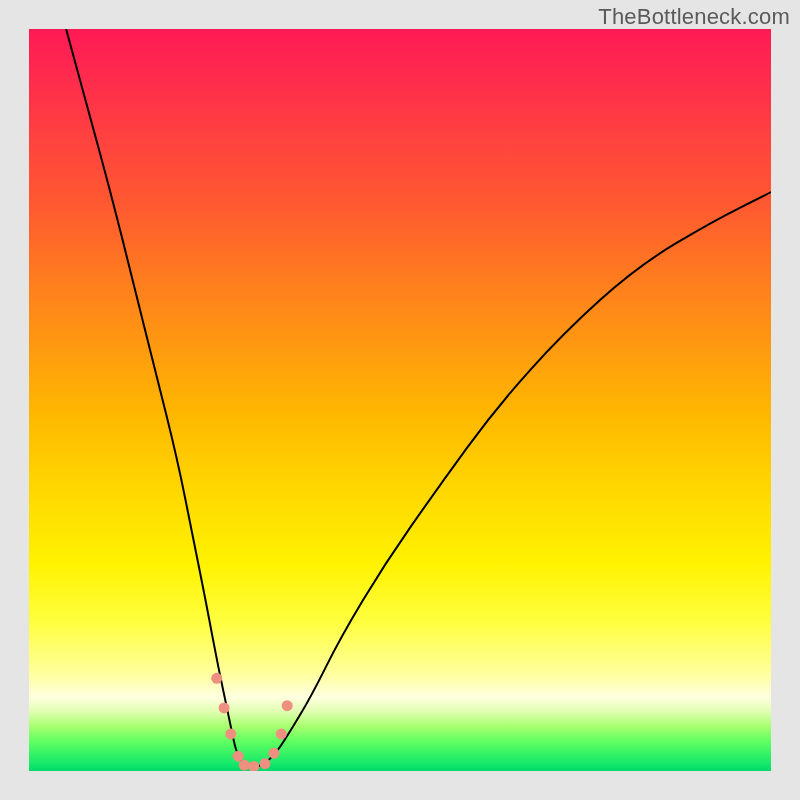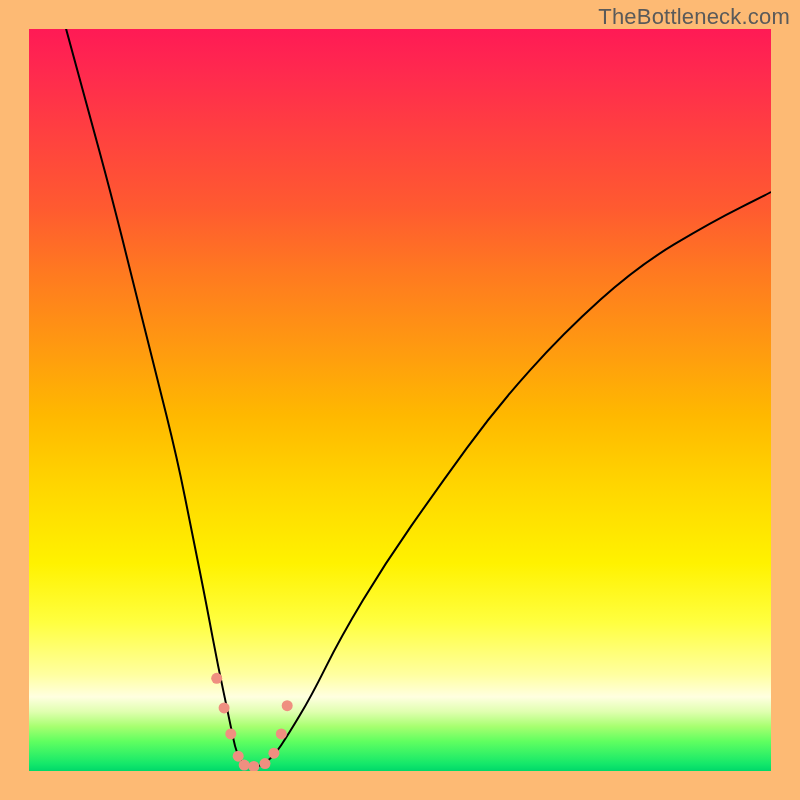--- a/index.html
+++ b/index.html
@@ -10,21 +10,21 @@
     background: #000;
     overflow: hidden;
     font-family: Arial, Helvetica, sans-serif;
   }
   .frame {
     position: absolute;
     left: 0;
     top: 0;
     width: 800px;
     height: 800px;
-    background: #fdba74;
+    background: #e5e5e5;
   }
   .plot-area {
     position: absolute;
     left: 29px;
     top: 29px;
     width: 742px;
     height: 742px;
     overflow: hidden;
   }
   .gradient {

